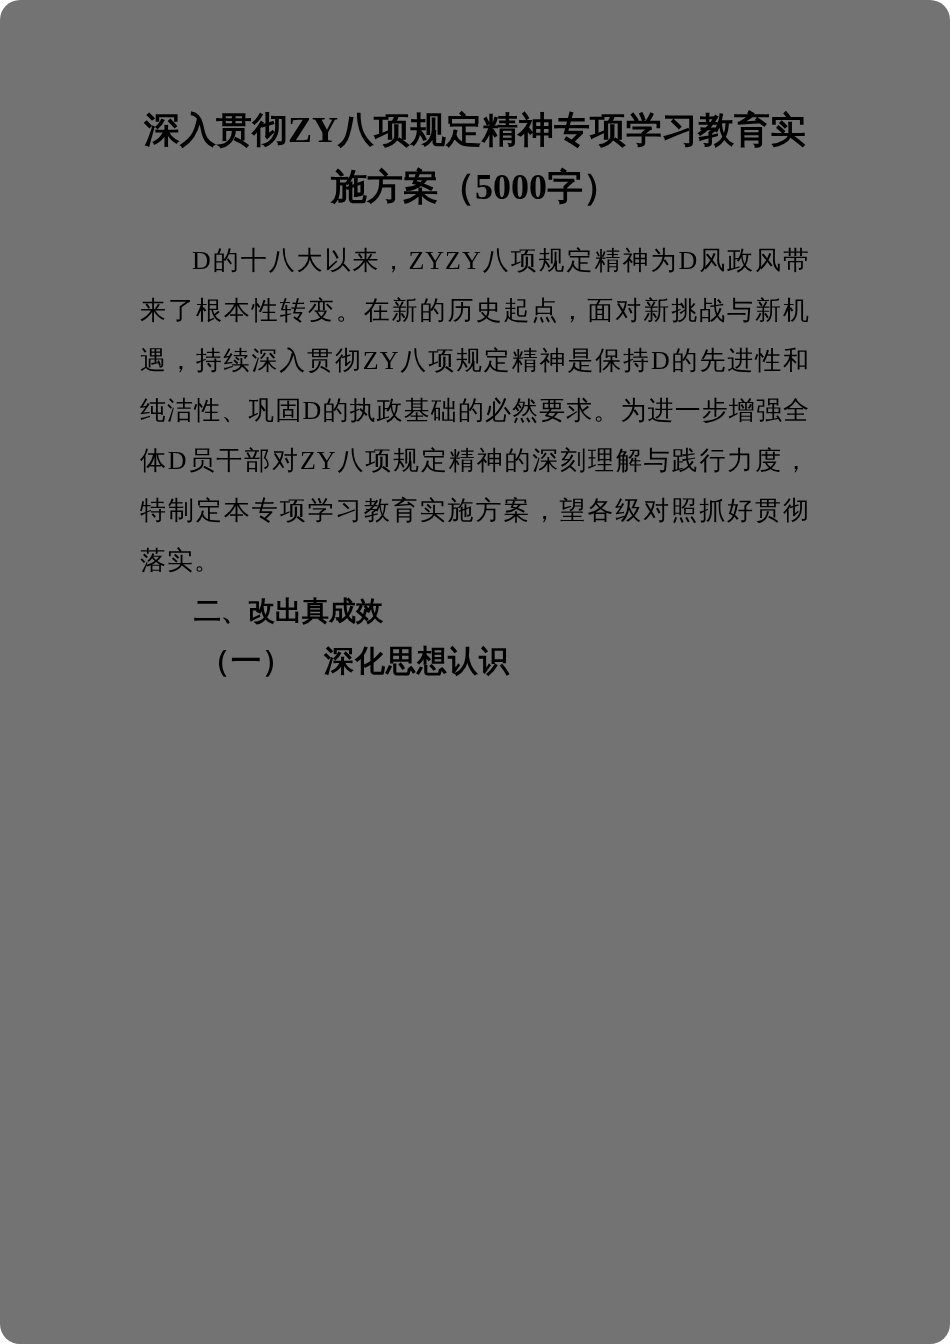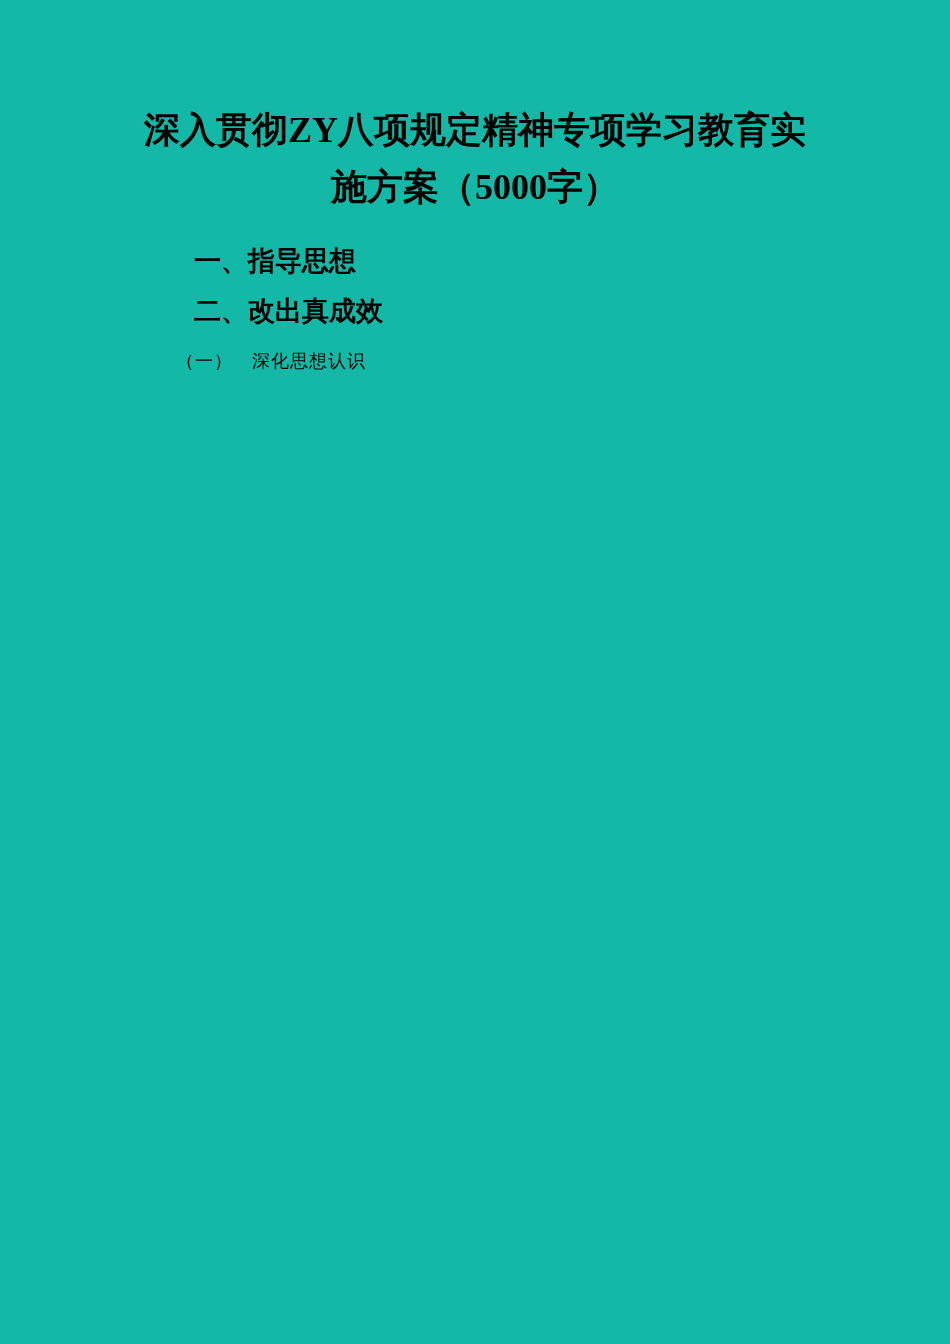--- a/index.html
+++ b/index.html
@@ -5,25 +5,26 @@
   html, body {
     margin: 0;
     padding: 0;
     background: #ffffff;
   }
   .page {
     position: relative;
     width: 950px;
     height: 1344px;
     margin: 0 auto;
-    background: #14b8a6;
+    background: #737373;
     box-sizing: border-box;
     padding: 102px 140px 0 140px;
     overflow: hidden;
     color: #000000;
+    border-radius: 20px;
   }
   .doc-title {
     font-family: "Liberation Serif", serif;
     font-weight: 700;
     font-size: 36px;
     line-height: 57px;
     text-align: center;
     margin: 0 0 20px 0;
     color: #000000;
   }
@@ -41,38 +42,38 @@
     font-family: "Liberation Sans", sans-serif;
     font-weight: 700;
     font-size: 27px;
     line-height: 50px;
     text-indent: 2em;
     margin: 0;
     color: #000000;
   }
   .sub-heading {
     font-family: "Liberation Serif", serif;
-    font-weight: 400;
-    font-size: 18px;
+    font-weight: 700;
+    font-size: 30px;
     line-height: 50px;
     text-indent: 2em;
     letter-spacing: 1px;
     margin: 0;
     color: #000000;
   }
 </style>
 </head>
 <body>
 
 <div class="page">
 
   <h1 class="doc-title">深入贯彻ZY八项规定精神专项学习教育实施方案（5000字）</h1>
 
+  <p class="body-para">D的十八大以来，ZYZY八项规定精神为D风政风带来了根本性转变。在新的历史起点，面对新挑战与新机遇，持续深入贯彻ZY八项规定精神是保持D的先进性和纯洁性、巩固D的执政基础的必然要求。为进一步增强全体D员干部对ZY八项规定精神的深刻理解与践行力度，特制定本专项学习教育实施方案，望各级对照抓好贯彻落实。</p>
 
-  <h2 class="section-heading">一、指导思想</h2>
 
 
   <h2 class="section-heading">二、改出真成效</h2>
 
   <h3 class="sub-heading">（一）　深化思想认识</h3>
 
 
 </div>
 
 </body></html>

